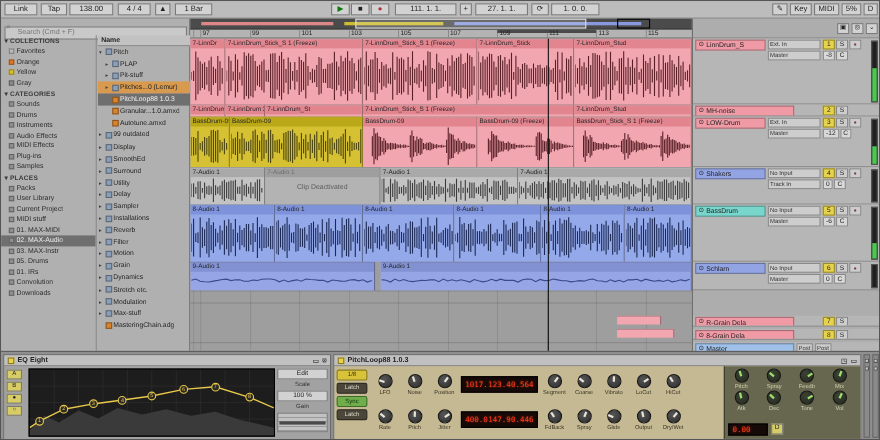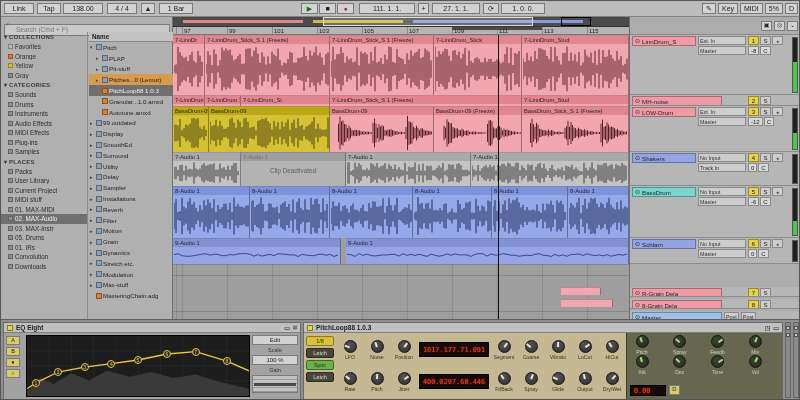--- a/index.html
+++ b/index.html
@@ -143,21 +143,21 @@
   .kdial i{position:absolute;left:50%;top:1px;width:2px;height:5px;margin-left:-1px;
            background:#e8e4d8;transform-origin:50% 5.5px;display:block;}
   .kdial.g{background:radial-gradient(circle at 40% 35%,#3c4434,#23281e);}
   .kdial.g i{background:#9fe070;}
   .klbl{display:block;font-size:5.2px;color:#3a3524;margin-top:1px;white-space:nowrap;overflow:hidden;}
   .lcd{width:70px;height:15px;flex:0 0 70px;background:#160a08;border:1px solid #000;
        display:flex;align-items:center;justify-content:space-between;padding:0 3px;margin-top:2px;}
   .lcd span{font-family:"DejaVu Sans Mono",monospace;font-size:6.8px;color:#ff3b1e;
        text-shadow:0 0 2px rgba(255,60,20,.8);}
   .lcd.small{width:36px;flex:0 0 36px;height:11px;}
-  #pl-sub{width:156px;background:#67674f;border-left:1px solid #3c3c2c;padding:2px 3px;
+  #pl-sub{width:124px;background:#67674f;border-left:1px solid #3c3c2c;padding:2px 3px;
           display:flex;flex-direction:column;justify-content:space-between;}
   #pl-subknobs{display:grid;grid-template-columns:repeat(4,1fr);gap:0 2px;}
   #pl-sub .klbl{color:#cfcfb0;}
   .pl-subbottom{display:flex;align-items:center;gap:3px;padding-bottom:1px;}
   .pl-subbottom .box{width:11px;height:10px;font-size:6px;background:#d8cc66;}
   #view-strips{position:absolute;right:2px;top:2px;width:14px;height:78px;display:flex;gap:2px;}
   .vstrip{width:6px;height:76px;background:#8a8a8a;border:1px solid #666;display:flex;
           flex-direction:column;align-items:center;gap:3px;padding-top:3px;}
   .vstrip b{width:4px;height:4px;background:#c8c8c8;border:1px solid #555;display:block;}
 </style>
@@ -839,22 +839,22 @@
                 <span class="klbl">Noise</span>
               </div>
               <div class="knob">
                 <div class="kdial">
                   <i style="transform: rotate(36deg);"></i>
                 </div>
                 <span class="klbl">Position</span>
               </div>
               <div class="lcd">
                 <span>1017.</span>
-                <span>177.7</span>
-                <span>1.091</span>
+                <span>123.4</span>
+                <span>0.564</span>
               </div>
               <div class="knob">
                 <div class="kdial">
                   <i style="transform: rotate(36deg);"></i>
                 </div>
                 <span class="klbl">Segment</span>
               </div>
               <div class="knob">
                 <div class="kdial">
                   <i style="transform: rotate(-51deg);"></i>
@@ -894,21 +894,21 @@
                 <span class="klbl">Pitch</span>
               </div>
               <div class="knob">
                 <div class="kdial">
                   <i style="transform: rotate(55deg);"></i>
                 </div>
                 <span class="klbl">Jitter</span>
               </div>
               <div class="lcd">
                 <span>400.0</span>
-                <span>297.6</span>
+                <span>147.9</span>
                 <span>0.446</span>
               </div>
               <div class="knob">
                 <div class="kdial">
                   <i style="transform: rotate(-32deg);"></i>
                 </div>
                 <span class="klbl">FdBack</span>
               </div>
               <div class="knob">
                 <div class="kdial">

